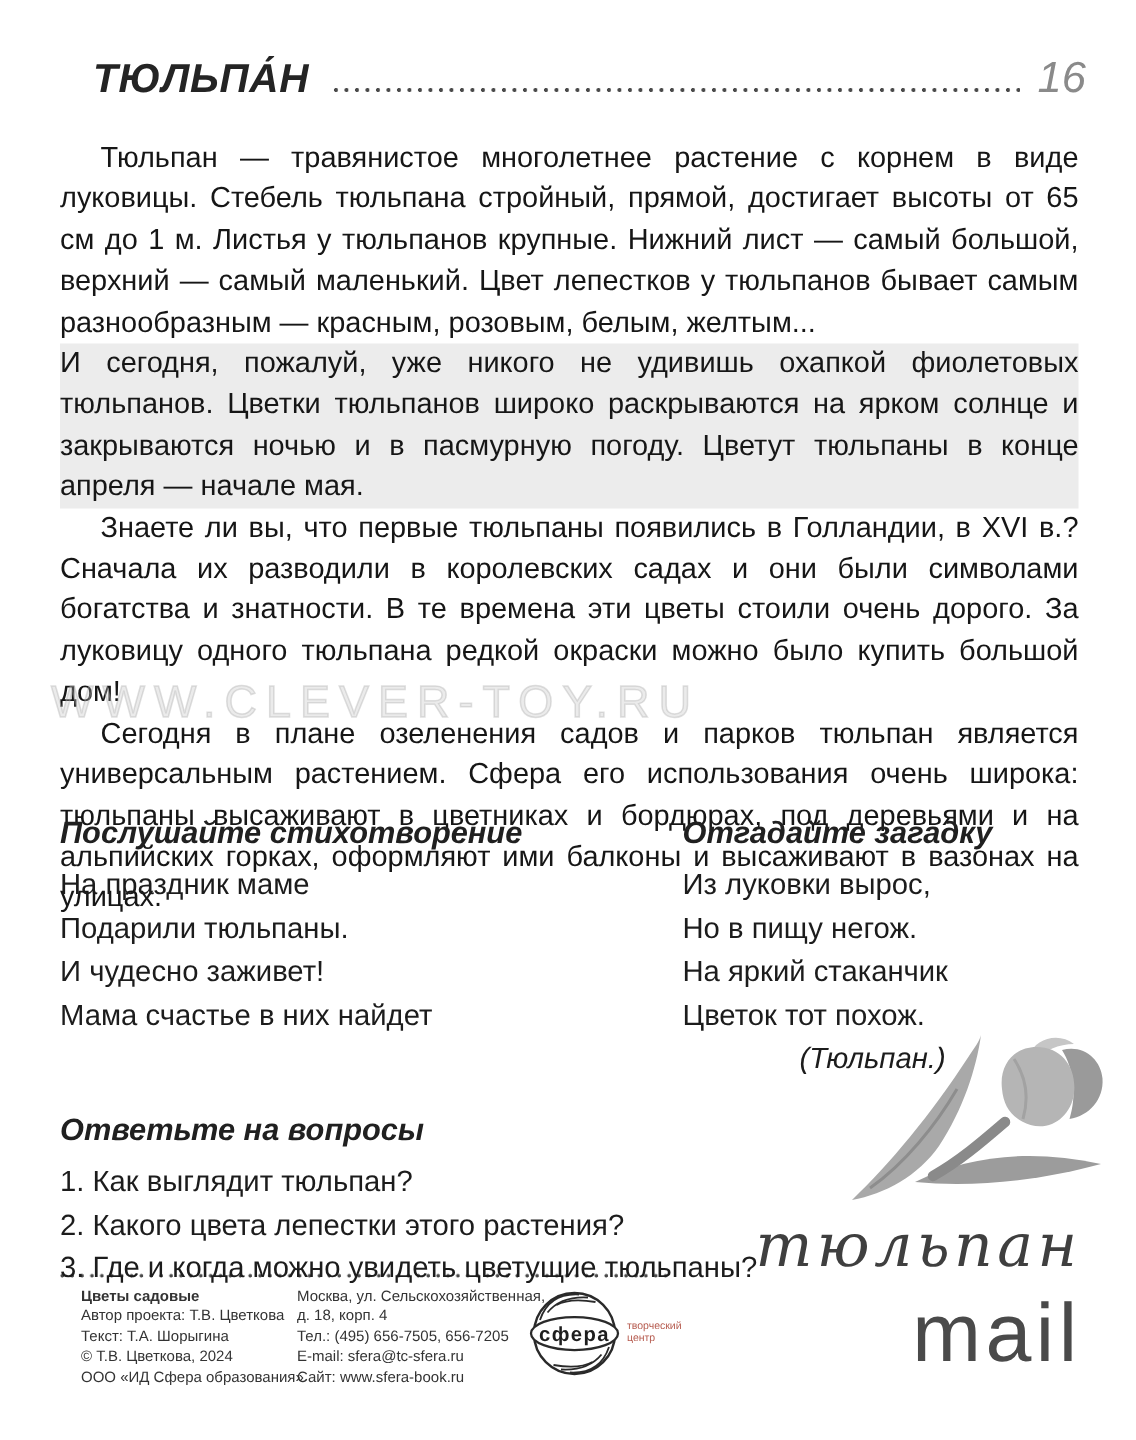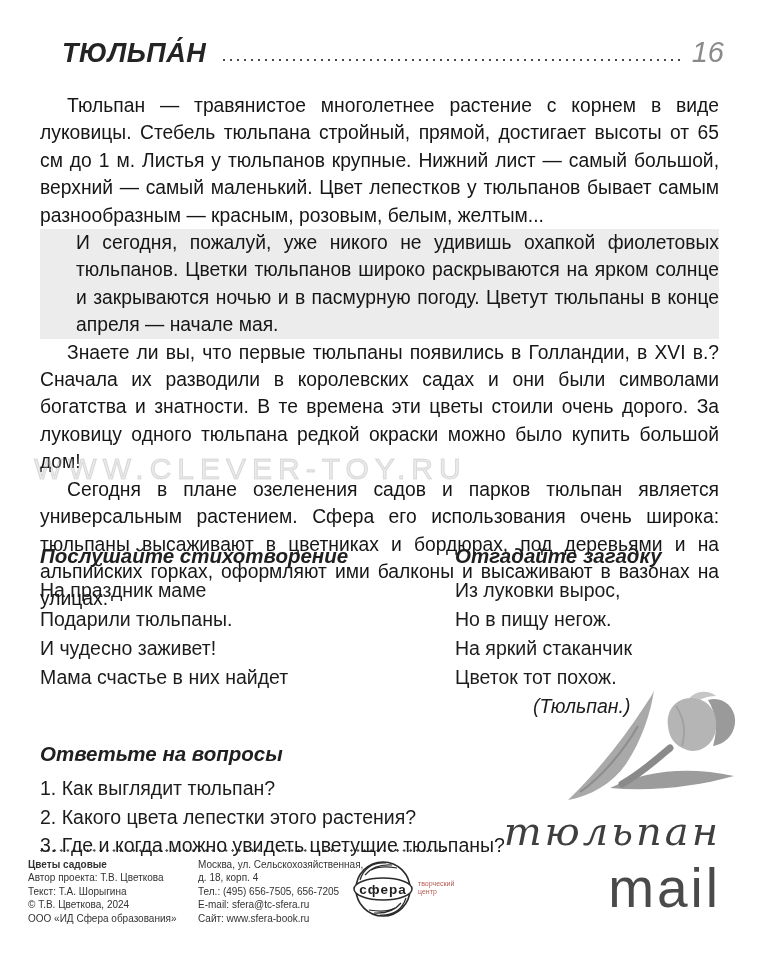--- a/index.html
+++ b/index.html
@@ -14,21 +14,21 @@
   .leader {
     flex:1; height:4px; margin:0 12px 7px 16px; align-self:flex-end;
     background-image:radial-gradient(circle at 2px 2px, #4a4a4a 1.15px, transparent 1.55px);
     background-size:7px 4px; background-repeat:repeat-x;
   }
   .pagenum { font-size:29px; font-style:italic; color:#8a8a8a; }
 
   
   .bodytext { position:absolute; left:40px; top:92px; width:679px; font-size:19.3px; line-height:27.4px; text-align:justify; color:#161616; }
   .para { text-indent:27px; margin:0; }
-  .para.noindent { text-indent:0;padding-left:36px; }
+  .para.noindent { text-indent:0; }
   .para.shaded { background:#ececec; }
 
   
   .watermark {
     position:absolute; left:34px; top:452px; width:706px; z-index:3; pointer-events:none;
     font-size:30px; font-weight:normal; letter-spacing:6px; white-space:nowrap;
     color:rgba(190,190,190,0.30); -webkit-text-stroke:1px rgba(165,165,165,0.35);
   }
 
   
@@ -56,21 +56,21 @@
     font-size:55px; letter-spacing:3px; color:#4a4a4a;
   }
 
   
   .footer-rule {
     position:absolute; left:40px; top:849px; width:406px; height:3px;
     background-image:radial-gradient(circle at 1.5px 1.5px, #4a4a4a 1px, transparent 1.4px);
     background-size:6.6px 3px; background-repeat:repeat-x;
   }
   .footer-col { position:absolute; top:858px; font-size:10px; line-height:13.4px; color:#333333; }
-  .footer-col1 { left:28px; }
+  .footer-col1 { left:54px; }
   .footer-col2 { left:198px; }
   .series { font-weight:bold; }
   .logo-wrap { position:absolute; left:352px; top:858px; }
 </style>
 </head>
 <body>
 
 <div class="page">
 
   <div class="header">

